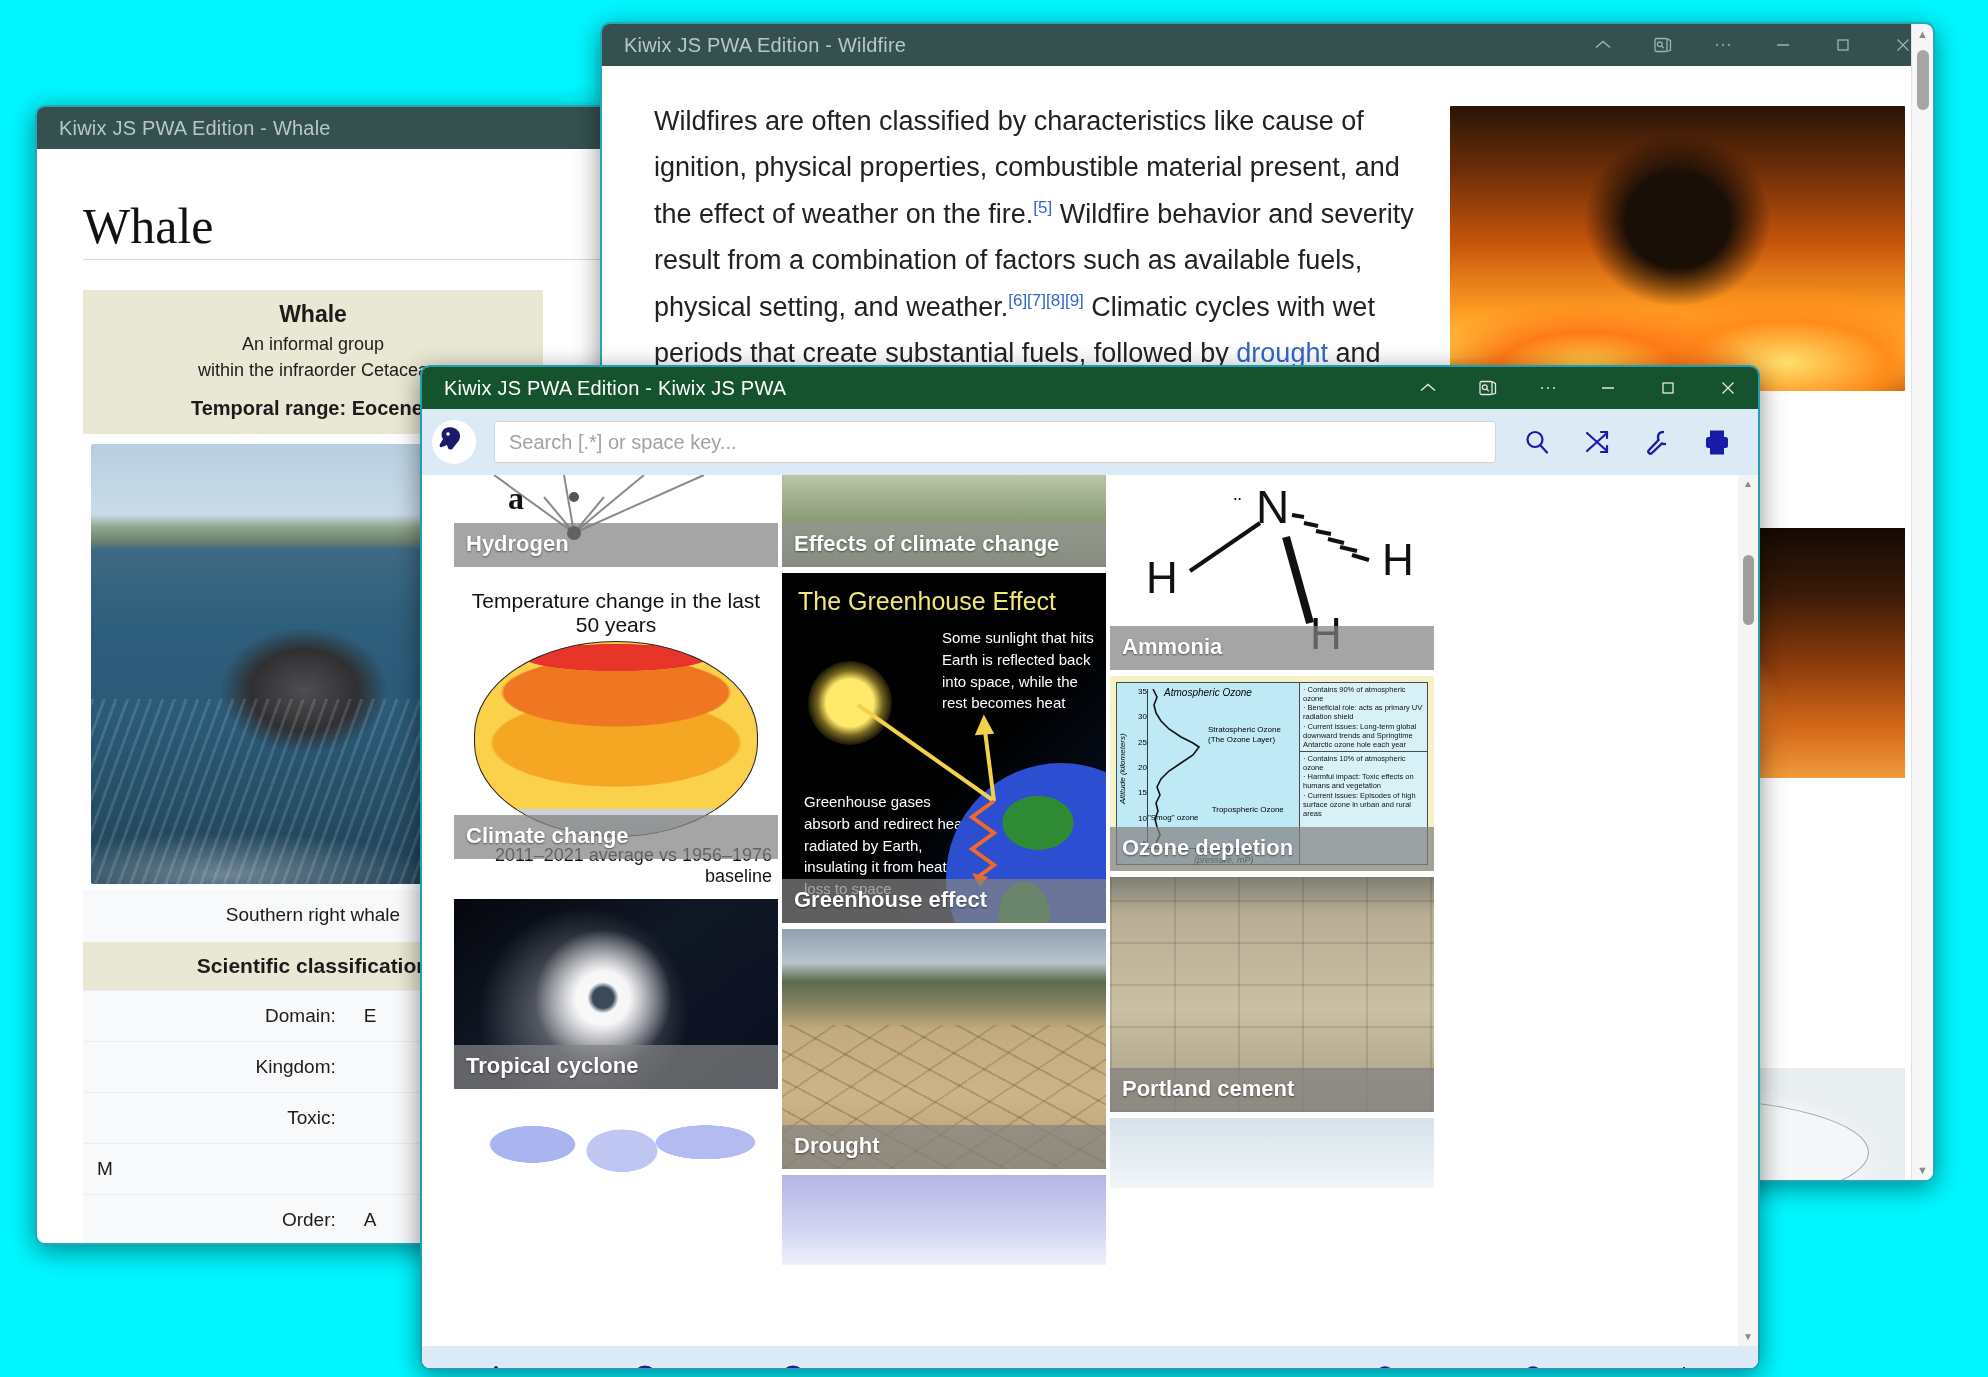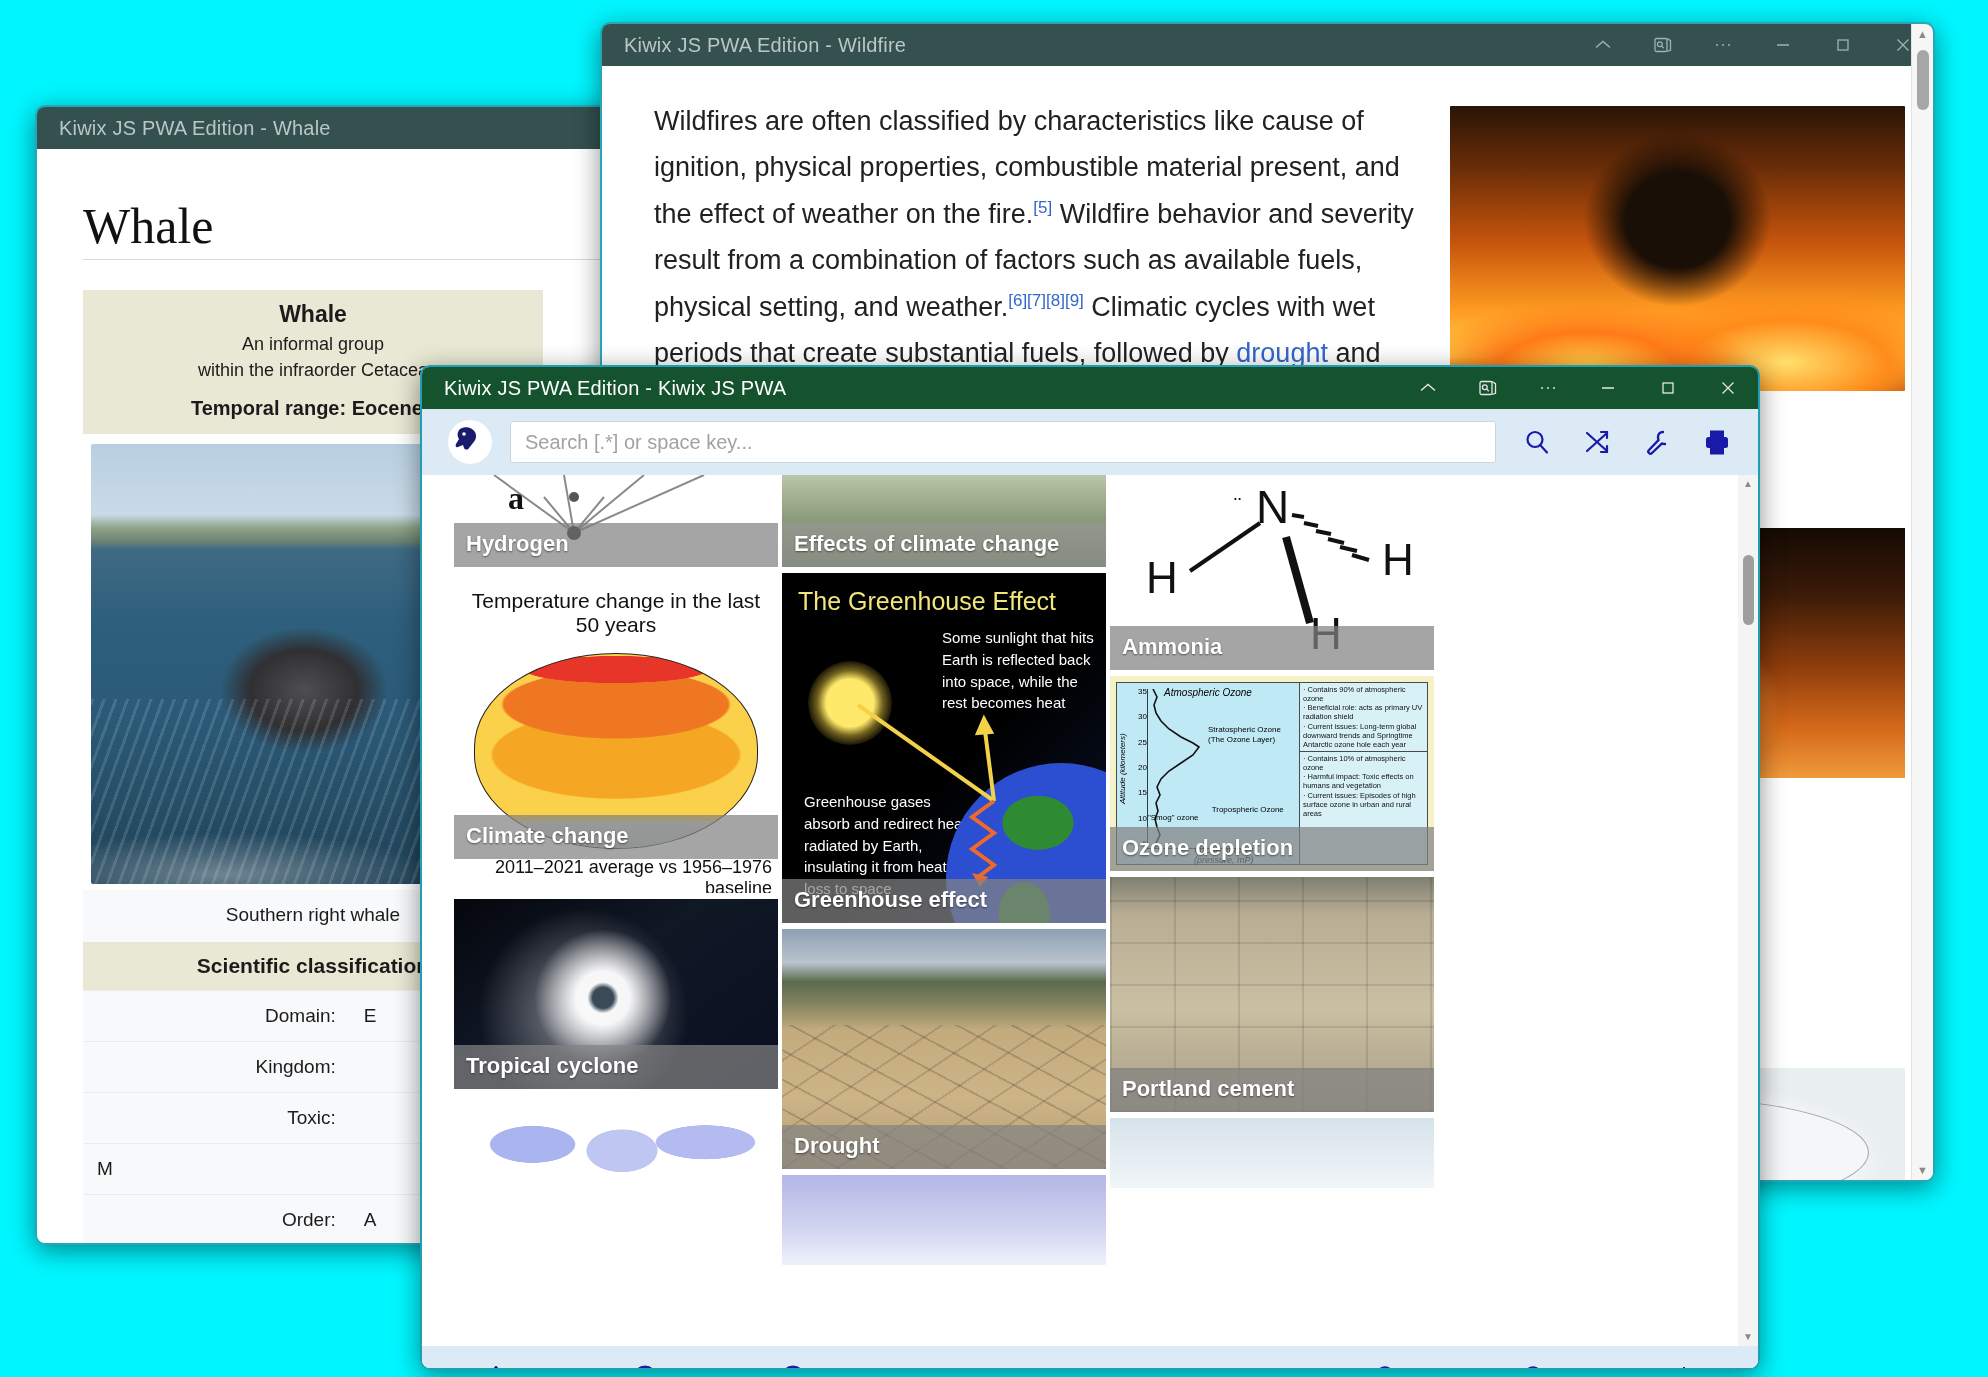--- a/index.html
+++ b/index.html
@@ -100,42 +100,42 @@
   .sb { position:absolute; top:0; right:0; width:22px; height:100%; background:#f6f6f6;
         border-left:1px solid #e2e2e2; }
   .sb .ar { text-align:center; font-size:11px; color:#8a8a8a; line-height:20px; }
   .sb .thumb { position:absolute; left:5px; width:12px; border-radius:6px; background:#a6a6a6; }
 
   
   #win-pwa { left:420px; top:365px; width:1340px; height:1005px;
              border:2px solid #1f9fb5; }
   #win-pwa .page { background:#fff; display:flex; flex-direction:column; }
   .pwa-toolbar { height:66px; background:#dceaf5; display:flex; align-items:center;
-                 padding:0 26px 0 22px; flex:0 0 auto; }
+                 padding:0 26px 0 6px; flex:0 0 auto; }
   .kiwix-logo { width:52px; height:46px; margin-right:14px; flex:0 0 auto; }
   .search-box { flex:1 1 auto; height:42px; background:#fff; border:1px solid #cfd6db;
                 border-radius:3px; display:flex; align-items:center; padding:0 14px;
                 color:#a2a2a2; font-size:20px; }
   .tool-icons { display:flex; align-items:center; gap:30px; margin-left:26px; }
   .tool-icons .ti { width:30px; height:30px; display:flex; align-items:center; justify-content:center; }
   .tool-icons svg { stroke:#1a1aa8; fill:none; }
 
   .pwa-content { flex:1 1 auto; position:relative; overflow:hidden; background:#fff; }
   .tiles { display:flex; gap:4px; padding:0 22px 0 32px; }
   .tcol { width:324px; }
   .tile { position:relative; margin-bottom:6px; overflow:hidden; }
   .tile .lbl { position:absolute; left:0; right:0; bottom:0; padding:8px 12px 10px;
                background:rgba(130,130,130,.72); color:#fff; font-size:22px; font-weight:bold;
                text-shadow:0 1px 2px rgba(0,0,0,.5); }
   .tile .lbl.light { background:rgba(150,150,150,.62); }
 
   
   .art-hydrogen { height:92px; background:#fff; position:relative; }
   .art-temp { height:320px; background:#fff; padding:10px 6px 0; }
-  .art-temp .tt { text-align:center; font-size:21px; color:#111; margin:6px 0 16px; }
+  .art-temp .tt { text-align:center; font-size:21px; color:#111; margin:6px 0 4px; }
   .art-temp .globe { height:196px; margin:0 14px;
     border-radius:50%/48%;
     background:
       radial-gradient(ellipse 150px 22px at 50% 8%, #e8352a 0%, #e8352a 60%, rgba(0,0,0,0) 62%),
       radial-gradient(ellipse 160px 48px at 50% 26%, #ef7722 0%, #ef7722 70%, rgba(0,0,0,0) 72%),
       radial-gradient(ellipse 170px 60px at 50% 52%, #f5a623 0%, #f5a623 72%, rgba(0,0,0,0) 74%),
       radial-gradient(ellipse 180px 72px at 50% 78%, #fbd14b 0%, #fbd14b 76%, rgba(0,0,0,0) 78%),
       #fbd14b;
     border:1px solid #222; position:relative; overflow:hidden; }
   .art-temp .globe::after { content:""; position:absolute; left:0; right:0; bottom:0; height:14%;

